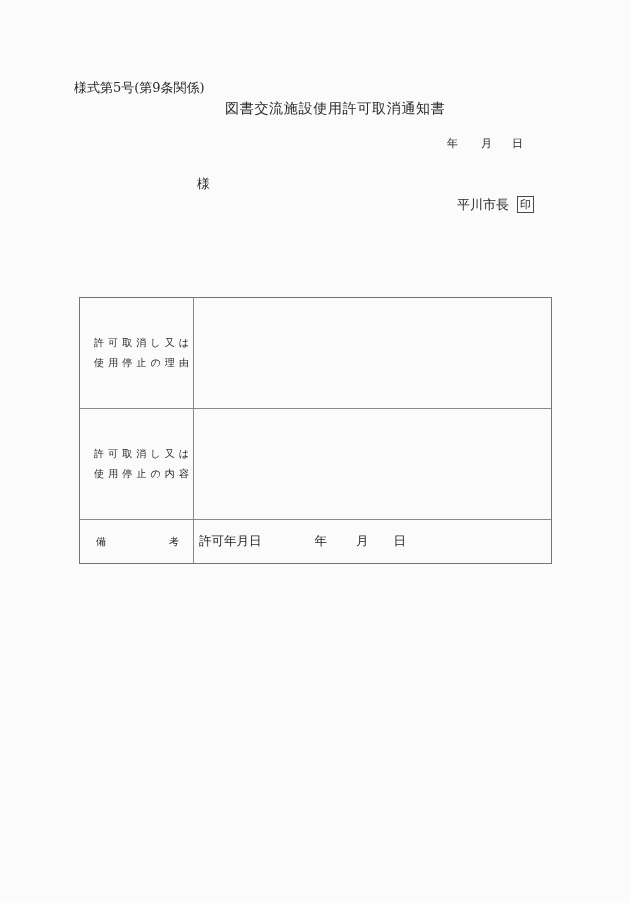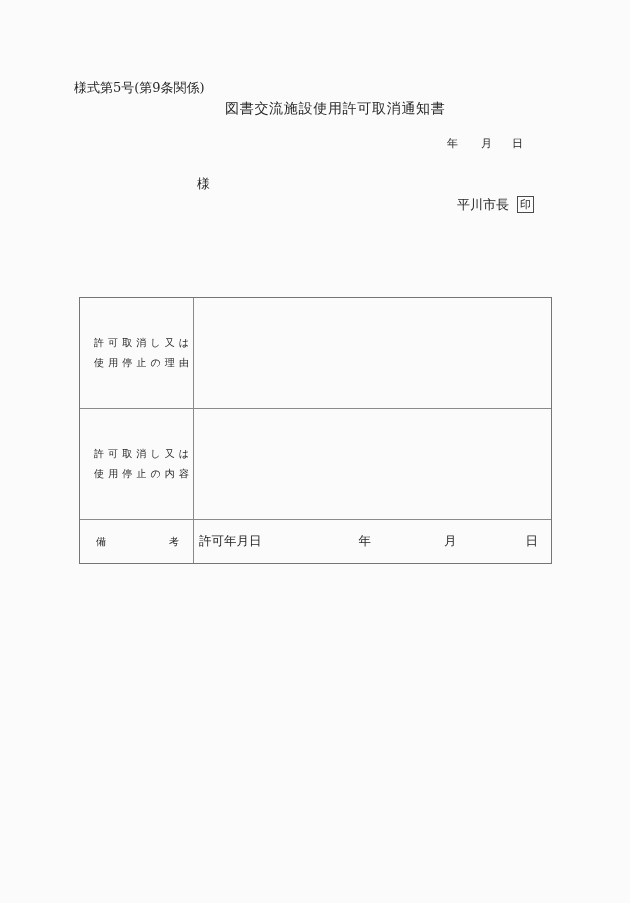--- a/index.html
+++ b/index.html
@@ -63,21 +63,20 @@
     text-align-last: justify;
     text-justify: inter-ideograph;
   }
   .t-label.remarks { padding: 0 14px 0 6px; }
   .t-cell { flex: 1; box-sizing: border-box; }
   .t-cell.r3-content {
     display: flex;
     align-items: center;
     font-size: 12.5px;
     padding-left: 5px;
-    gap: 44px;
   }
   .r3-content .r3-year  { margin-left: 53px; }
   .r3-content .r3-month { margin-left: 29px; }
   .r3-content .r3-day   { margin-left: 25px; }
 </style>
 </head>
 <body>
 
 <div class="page">
 

